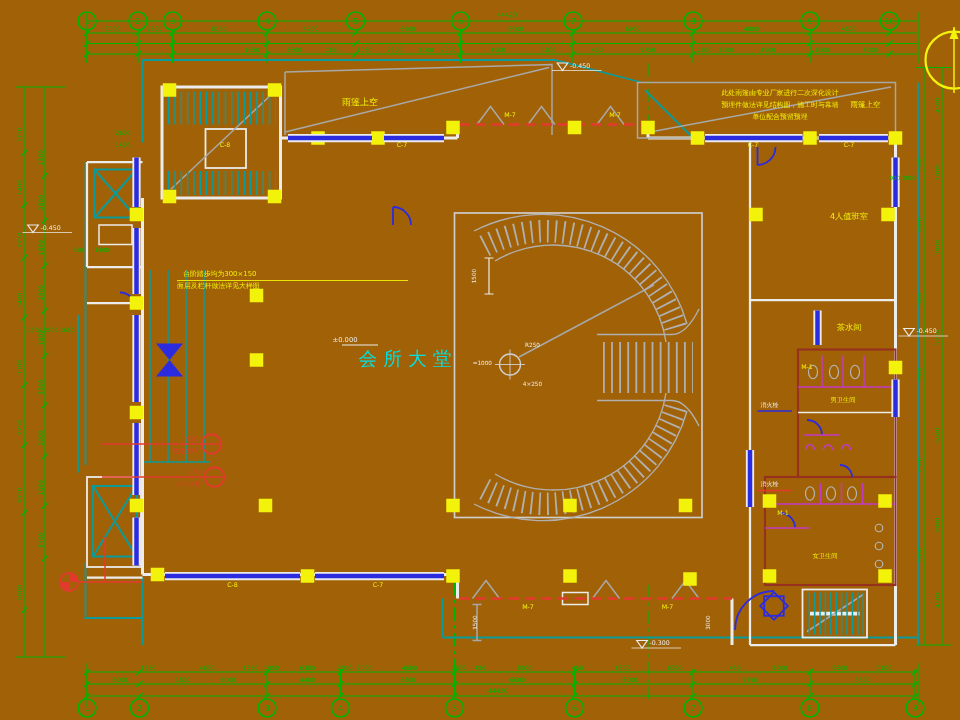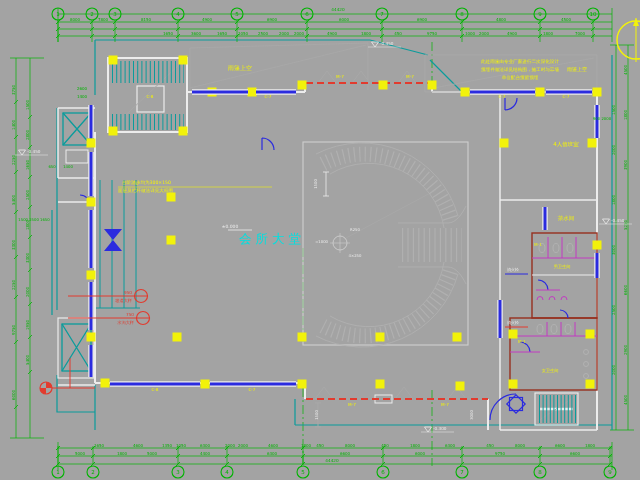--- a/index.html
+++ b/index.html
@@ -1,16 +1,16 @@
 <!DOCTYPE html>
 <html><head>
 <meta charset="utf-8">
 <style>
   html,body{margin:0;padding:0;background:#1c2128;}
-  #stage{width:640px;height:480px;position:relative;background:#a3a3a3;overflow:hidden;}
+  #stage{width:640px;height:480px;position:relative;background:#a16207;overflow:hidden;}
   svg{display:block;}
   text{font-family:"DejaVu Sans","Liberation Sans",sans-serif;}
 </style>
 </head>
 <body>
 
 <div id="stage">
 <svg id="plan" width="640" height="480" viewBox="0 0 640 480">
 
   <g stroke="#00b400" stroke-width="0.7" fill="none">

